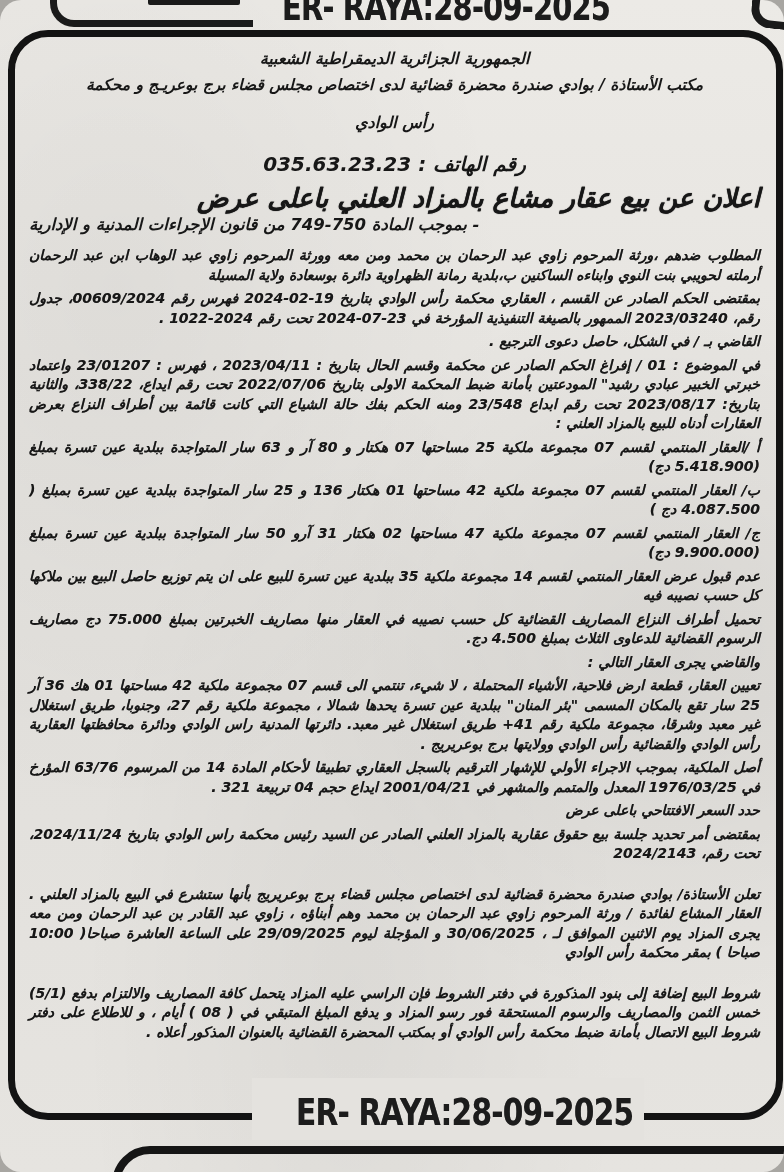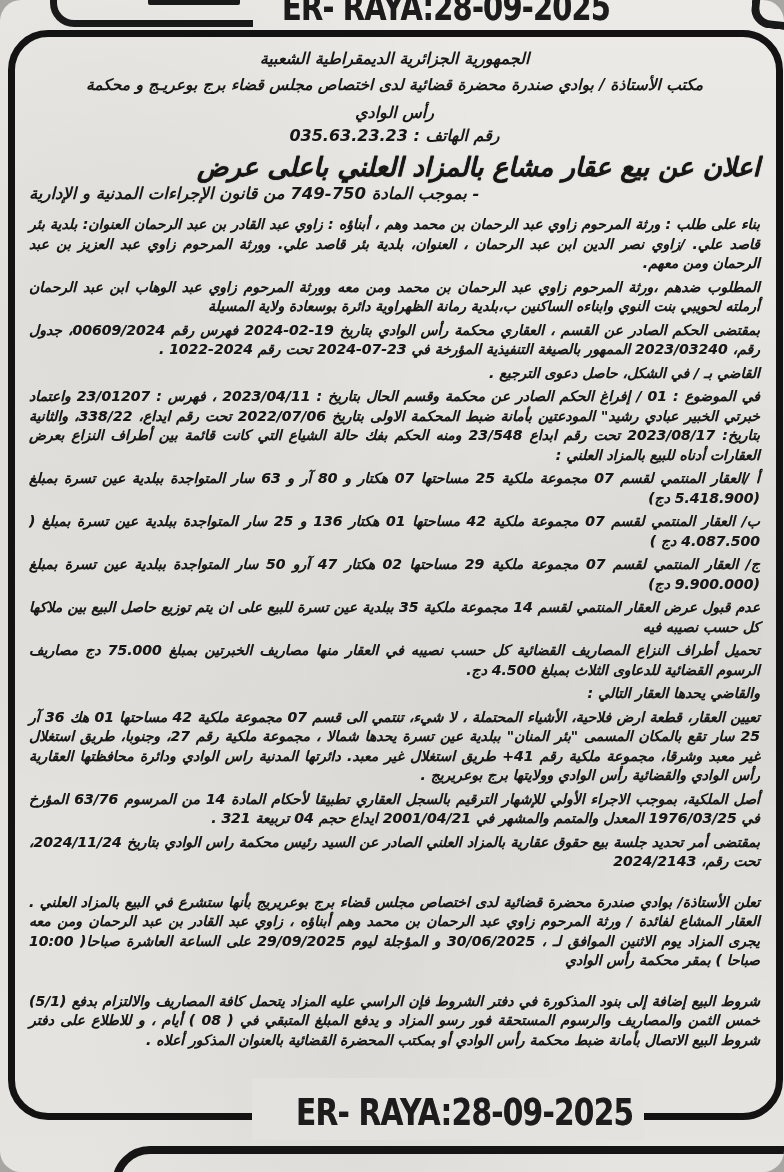--- a/index.html
+++ b/index.html
@@ -45,22 +45,22 @@
     border:7px solid #131313;
     border-radius:40px;
     padding:10px 16px 8px 14px;
     direction:rtl;
     overflow:hidden;
     font-style:italic;
   }
   .center{text-align:center;font-weight:bold;}
   .republic{font-size:16px;margin-top:2px;}
   .office{font-size:15.5px;line-height:28px;margin-top:3px;}
-  .office2{font-size:16px;margin-top:4px;}
-  .phone{font-size:16px;margin-top:4px;}
+  .office2{font-size:16px;margin-top:14px;}
+  .phone{font-size:20px;margin-top:20px;}
   .notice-title{
     font-size:26px;font-weight:bold;
     margin:7px 0 2px 0;
     text-shadow:0 0 0.9px #000;
   }
   .notice-subtitle{font-size:16.5px;font-weight:bold;text-align:left;margin-bottom:12px;}
   .body{
     font-size:14px;
     line-height:19.5px;
     font-weight:bold;
@@ -84,33 +84,33 @@
 
   <div class="ad-box">
     <div class="center republic">الجمهورية الجزائرية الديمقراطية الشعبية</div>
     <div class="center office">مكتب الأستاذة / بوادي صندرة محضرة قضائية لدى اختصاص  مجلس قضاء برج بوعريـج و محكمة</div>
     <div class="center office2">رأس الوادي</div>
     <div class="center phone">رقم الهاتف : 035.63.23.23</div>
     <div class="notice-title">اعلان عن بيع عقار مشاع بالمزاد العلني باعلى عرض</div>
     <div class="notice-subtitle">- بموجب المادة 750-749 من قانون الإجراءات المدنية و الإدارية</div>
 
     <div class="body">
-      <p>بناء على طلب :  ورثة المرحوم زاوي عبد الرحمان بن محمد وهم ، أبناؤه : زاوي عبد القادر بن عبد الرحمان العنوان: بلدية بئر قاصد علي. /زاوي نصر الدين ابن عبد الرحمان ، العنوان، بلدية بئر قاصد علي. وورثة المرحوم زاوي عبد العزيز بن عبد الرحمان ومن معهم.</p>
       <p>المطلوب ضدهم ،ورثة المرحوم زاوي عبد الرحمان بن محمد ومن معه وورثة المرحوم زاوي عبد الوهاب ابن عبد الرحمان أرملته لحويبي بنت النوي وابناءه الساكنين ب،بلدية رمانة الظهراوية دائرة بوسعادة ولاية المسيلة</p>
       <p>بمقتضى الحكم الصادر عن القسم ، العقاري محكمة رأس الوادي بتاريخ 19-02-2024 فهرس رقم 00609/2024، جدول رقم، 2023/03240 الممهور بالصيغة التنفيذية المؤرخة في 23-07-2024 تحت رقم 2024-1022 .</p>
       <p>القاضي بـ / في الشكل، حاصل دعوى الترجيع .</p>
       <p>في الموضوع : 01 / إفراغ الحكم الصادر عن محكمة وقسم الحال بتاريخ : 2023/04/11 ، فهرس : 23/01207 واعتماد خبرتي الخبير عبادي رشيد" المودعتين بأمانة ضبط المحكمة الاولى بتاريخ 2022/07/06 تحت رقم ايداع، 338/22، والثانية بتاريخ: 2023/08/17 تحت رقم ابداع 23/548 ومنه الحكم بفك حالة الشياع التي كانت قائمة بين أطراف النزاع بعرض العقارات أدناه للبيع بالمزاد العلني :</p>
       <p>أ /العقار المنتمي لقسم 07 مجموعة ملكية 25 مساحتها 07 هكتار و 80 آر و 63 سار المتواجدة ببلدية عين تسرة بمبلغ (5.418.900 دج)</p>
       <p>ب/ العقار المنتمي لقسم 07 مجموعة ملكية 42 مساحتها 01 هكتار 136 و 25 سار المتواجدة ببلدية عين تسرة بمبلغ ( 4.087.500 دج )</p>
-      <p>ج/ العقار المنتمي لقسم 07 مجموعة ملكية 29 مساحتها 02 هكتار 47 آرو 50 سار المتواجدة ببلدية عين تسرة بمبلغ (9.900.000 دج)</p>
+      <p>ج/ العقار المنتمي لقسم 07 مجموعة ملكية 47 مساحتها 02 هكتار 31 آرو 50 سار المتواجدة ببلدية عين تسرة بمبلغ (9.900.000 دج)</p>
       <p>عدم قبول عرض العقار المنتمي لقسم 14 مجموعة ملكية 35 ببلدية عين تسرة للبيع على ان يتم توزيع حاصل البيع بين ملاكها كل حسب نصيبه فيه</p>
       <p>تحميل أطراف النزاع المصاريف القضائية كل حسب نصيبه في العقار منها مصاريف الخبرتين بمبلغ 75.000 دج مصاريف الرسوم القضائية للدعاوى الثلاث بمبلغ 4.500 دج.</p>
-      <p>والقاضي يحدها العقار التالي :</p>
+      <p>والقاضي يجرى العقار التالي :</p>
       <p>تعيين العقار، قطعة ارض فلاحية، الأشياء المحتملة ، لا شيء، تنتمي الى قسم 07 مجموعة ملكية 42 مساحتها 01 هك 36 آر 25 سار تقع بالمكان المسمى "بئر المنان" ببلدية عين تسرة يحدها شمالا ، مجموعة ملكية رقم 27، وجنوبا، طريق استغلال غير معبد وشرقا، مجموعة ملكية رقم ‎+41 طريق استغلال غير معبد. دائرتها المدنية راس الوادي ودائرة محافظتها العقارية  رأس الوادي والقضائية رأس الوادي وولايتها برج بوعريريج .</p>
       <p>أصل الملكية، بموجب الاجراء الأولي للإشهار الترقيم بالسجل العقاري تطبيقا لأحكام المادة 14 من المرسوم 63/76 المؤرخ في 1976/03/25 المعدل والمتمم والمشهر في 2001/04/21 ايداع حجم 04 تربيعة 321 .</p>
+      <p>حدد السعر الافتتاحي باعلى عرض</p>
       <p>بمقتضى أمر تحديد جلسة بيع حقوق عقارية بالمزاد العلني الصادر عن السيد رئيس محكمة راس الوادي بتاريخ 2024/11/24، تحت رقم، 2024/2143</p>
       <p class="gap">تعلن الأستاذة/ بوادي صندرة محضرة قضائية لدى اختصاص مجلس قضاء برج بوعريريج بأنها ستشرع في البيع بالمزاد العلني . العقار المشاع لفائدة / ورثة المرحوم زاوي عبد الرحمان بن محمد وهم أبناؤه ، زاوي عبد القادر بن عبد الرحمان ومن معه يجرى المزاد يوم الاثنين الموافق لـ ، 30/06/2025 و المؤجلة ليوم 29/09/2025 على الساعة العاشرة صباحا( 10:00 صباحا ) بمقر محكمة رأس الوادي</p>
       <p class="gap">شروط البيع إضافة إلى بنود المذكورة في دفتر الشروط فإن الراسي عليه المزاد يتحمل كافة المصاريف والالتزام بدفع (5/1) خمس الثمن والمصاريف والرسوم المستحقة فور رسو المزاد و يدفع المبلغ المتبقي في ( 08 ) أيام ، و للاطلاع على دفتر شروط البيع الاتصال بأمانة ضبط محكمة رأس الوادي أو بمكتب المحضرة القضائية بالعنوان المذكور أعلاه .</p>
     </div>
 
   </div>
 
   <div class="footer-mask"></div>
   <div class="banner banner-bottom">ER- RAYA:28-09-2025</div>
   <div class="frag frag-nextbox"></div>

